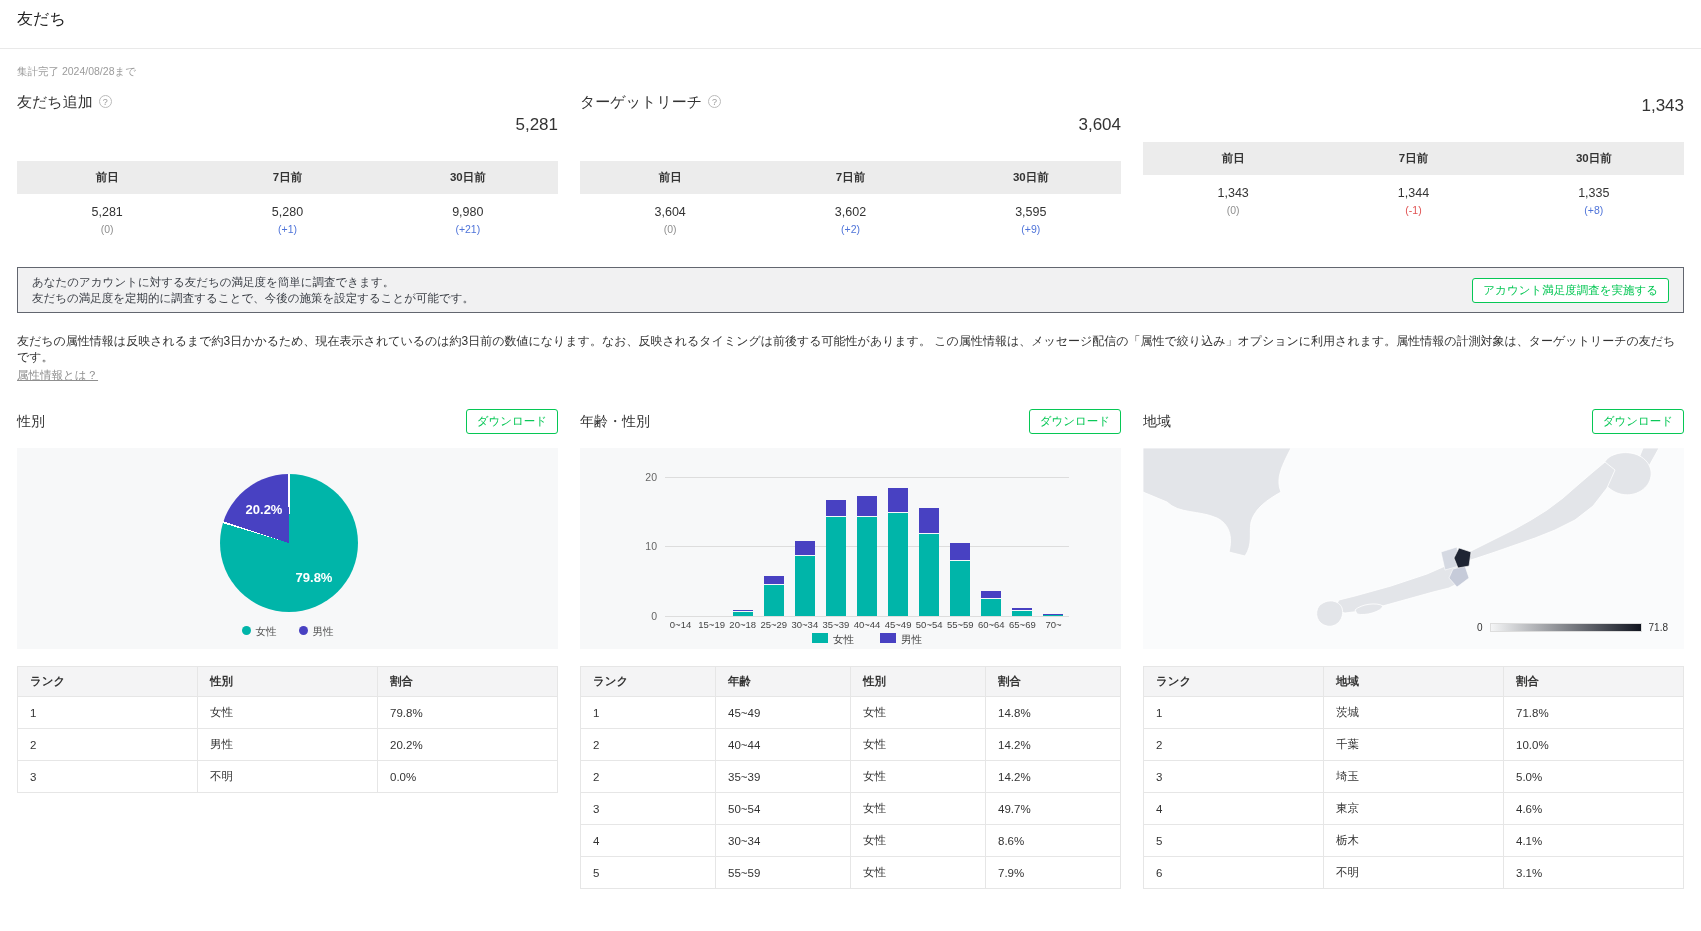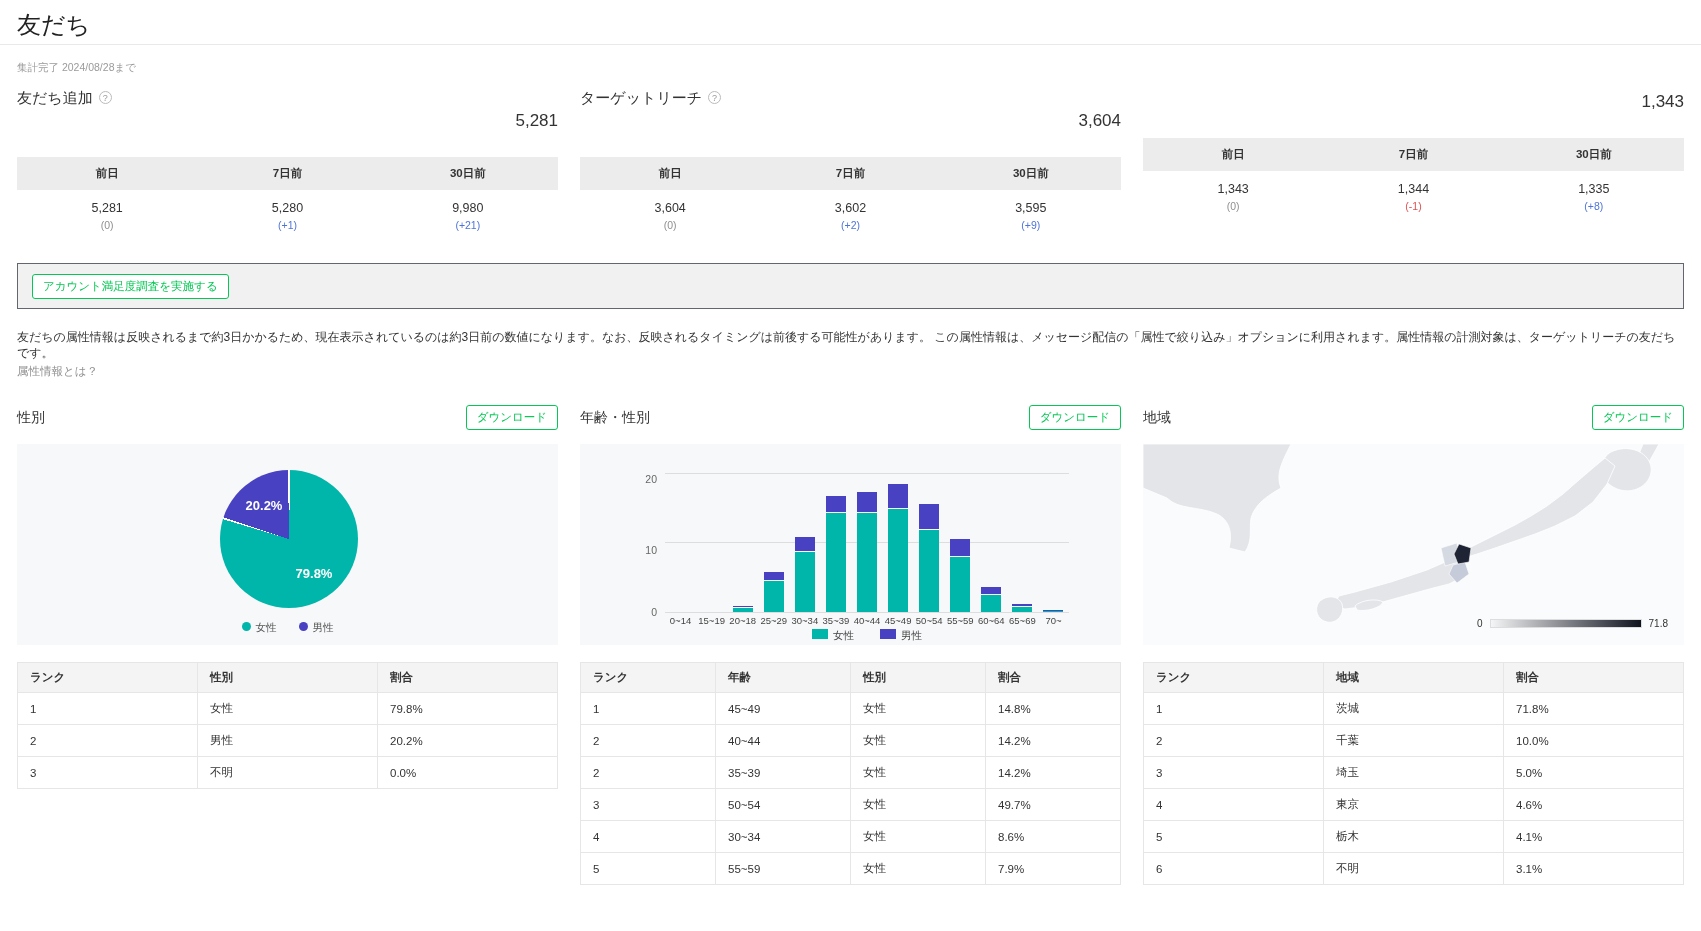--- a/index.html
+++ b/index.html
@@ -1,21 +1,21 @@
 <!DOCTYPE html>
 <html><head>
 <meta charset="utf-8">
 <style>
   html,body{margin:0;padding:0}
   body{width:1701px;height:931px;overflow:hidden;background:#fff;color:#333;
        font-family:"Liberation Sans","DejaVu Sans",sans-serif}
   .pad{padding-left:17px;padding-right:17px}
 
   
-  .page-title{font-size:24px;font-weight:500;color:#222;padding:9px 17px 3px;border-bottom:1px solid #e9e9e9}
+  .page-title{font-size:16px;font-weight:500;color:#222;padding:9px 17px 18px;border-bottom:1px solid #e9e9e9}
   .toolbar{display:flex;justify-content:space-between;align-items:flex-end;margin-top:16px}
   .agg-note{font-size:10.5px;color:#9b9b9b}
   .hbtns{display:flex}
   .hbtn{display:inline-flex;align-items:center;gap:6px;border:1px solid #d9d9d9;border-radius:3px;background:#fff;
         height:27px;padding:0 12px;font-size:11.5px;color:#333;margin-left:8px;cursor:pointer;white-space:nowrap}
   .icon-info{display:inline-block;width:13px;height:13px;border-radius:50%;background:#40444d;color:#fff;
              font-size:9px;font-weight:700;line-height:13px;text-align:center}
   .icon-info::before{content:"i"}
   .icon-q{display:inline-block;width:13px;height:13px;border-radius:50%;border:1px solid #bbb;color:#999;
           font-size:9px;line-height:12px;text-align:center;margin-left:6px;vertical-align:2px;box-sizing:border-box}
@@ -41,21 +41,21 @@
   .banner-text{font-size:11.5px;color:#3d4148;line-height:16px}
   .btn-green{display:inline-block;border:1px solid #06c755;color:#06c755;background:#fff;border-radius:3px;
              font-size:11.5px;padding:4px 10px;cursor:pointer;white-space:nowrap}
 
   
   .tabs{display:flex;margin:40px 0 0 17px;align-items:flex-end}
   .tab{font-size:12.5px;color:#06c755;padding:7px 14px;cursor:pointer;border:1px solid transparent;border-bottom:none}
   .tab.active{color:#333;background:#fff;border-color:#d9d9d9}
 
   .attr-note{margin-top:20px;font-size:12px;color:#333;line-height:16px}
-  .attr-link{margin-top:0;font-size:11.5px;color:#8f8f8f;display:inline-block;cursor:pointer}
+  .attr-link{margin-top:0;font-size:11.5px;color:#8f8f8f;text-decoration:underline;display:inline-block;cursor:pointer}
 
   
   .sections-row{margin-top:26px}
   .section-head{display:flex;justify-content:space-between;align-items:center}
   .section-title{font-size:14px;color:#333}
   .chart-box{height:201px;background:#f7f8f9;margin-top:14px;position:relative}
 
   
   .pie{position:absolute;left:203px;top:26px;width:138px;height:138px;border-radius:50%}
   .pie-label{position:absolute;color:#fff;font-weight:700;font-size:13px;transform:translate(-50%,-50%)}
@@ -171,20 +171,24 @@
             <div class="mc-cell">
               <div class="mc-value">1,335</div>
               <div class="mc-change chg-up">(+8)</div>
             </div>
           </div>
         </div>
     </div>
   </div>
 
   <div class="banner">
+    <div class="banner-text">
+      <div>あなたのアカウントに対する友だちの満足度を簡単に調査できます。</div>
+      <div>友だちの満足度を定期的に調査することで、今後の施策を設定することが可能です。</div>
+    </div>
     <button class="btn-green">アカウント満足度調査を実施する</button>
   </div>
 
 
   <div class="attr-note pad">友だちの属性情報は反映されるまで約3日かかるため、現在表示されているのは約3日前の数値になります。なお、反映されるタイミングは前後する可能性があります。 この属性情報は、メッセージ配信の「属性で絞り込み」オプションに利用されます。属性情報の計測対象は、ターゲットリーチの友だちです。</div>
   <div class="pad"><a class="attr-link">属性情報とは？</a></div>
 
   <div class="grid3 sections-row pad">
     <div class="section-head">
       <span class="section-title">性別</span>
@@ -209,22 +213,22 @@
       <div class="legend">
         <span><span class="dot swatch-f" style="background: rgb(0, 181, 169);"></span><span>女性</span></span>
         <span><span class="dot swatch-m" style="background: rgb(72, 65, 194);"></span><span>男性</span></span>
       </div>
     </div>
 
     <div class="chart-box">
       <div class="gridline" style="top:29px"></div>
       <div class="gridline" style="top:98px"></div>
       <div class="gridline" style="top:168px"></div>
-      <div class="ytick" style="top:29px">20</div>
-      <div class="ytick" style="top:100px">10</div>
+      <div class="ytick" style="top:23px">20</div>
+      <div class="ytick" style="top:92px">10</div>
       <div class="ytick" style="top:162px">0</div>
       <div class="bar-plot">
           <div class="bar-slot">
             <div class="bar-stack"></div>
           </div>
           <div class="bar-slot">
             <div class="bar-stack"></div>
           </div>
           <div class="bar-slot">
             <div class="bar-stack">

